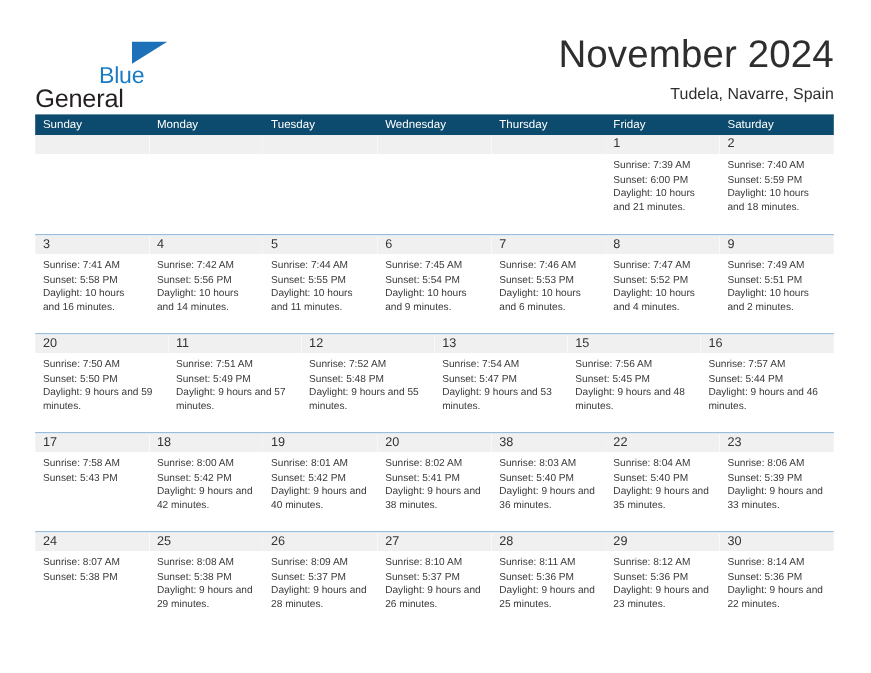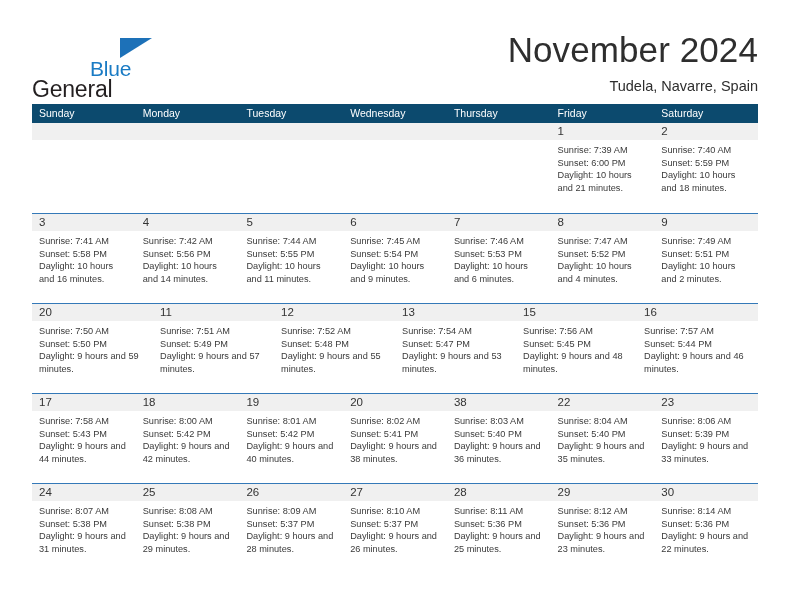--- a/index.html
+++ b/index.html
@@ -318,21 +318,20 @@
               <div class="wrap">Daylight: 9 hours and 46 minutes.</div>
             </div>
           </div>
         </div>
         <div class="week">
           <div class="day">
             <div class="day-number-band">17</div>
             <div class="day-info">
               <div>Sunrise: 7:58 AM</div>
               <div>Sunset: 5:43 PM</div>
-              <div class="wrap">Daylight: 9 hours and 44 minutes.</div>
             </div>
           </div>
           <div class="day">
             <div class="day-number-band">18</div>
             <div class="day-info">
               <div>Sunrise: 8:00 AM</div>
               <div>Sunset: 5:42 PM</div>
               <div class="wrap">Daylight: 9 hours and 42 minutes.</div>
             </div>
           </div>
@@ -376,21 +375,20 @@
               <div class="wrap">Daylight: 9 hours and 33 minutes.</div>
             </div>
           </div>
         </div>
         <div class="week">
           <div class="day">
             <div class="day-number-band">24</div>
             <div class="day-info">
               <div>Sunrise: 8:07 AM</div>
               <div>Sunset: 5:38 PM</div>
-              <div class="wrap">Daylight: 9 hours and 31 minutes.</div>
             </div>
           </div>
           <div class="day">
             <div class="day-number-band">25</div>
             <div class="day-info">
               <div>Sunrise: 8:08 AM</div>
               <div>Sunset: 5:38 PM</div>
               <div class="wrap">Daylight: 9 hours and 29 minutes.</div>
             </div>
           </div>

